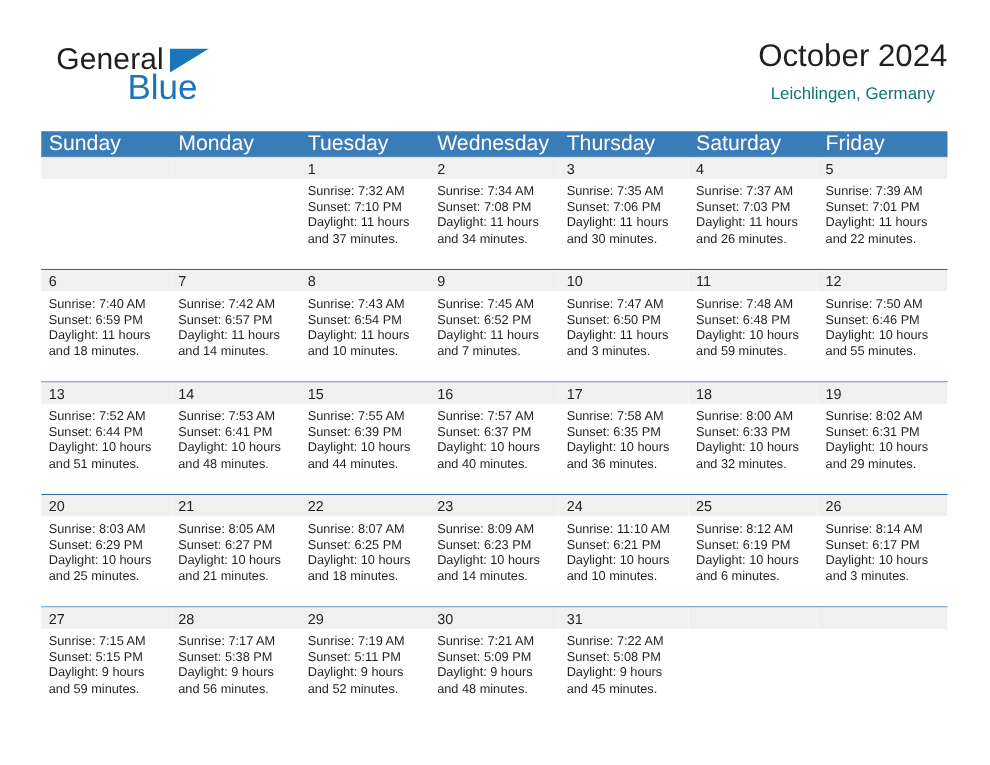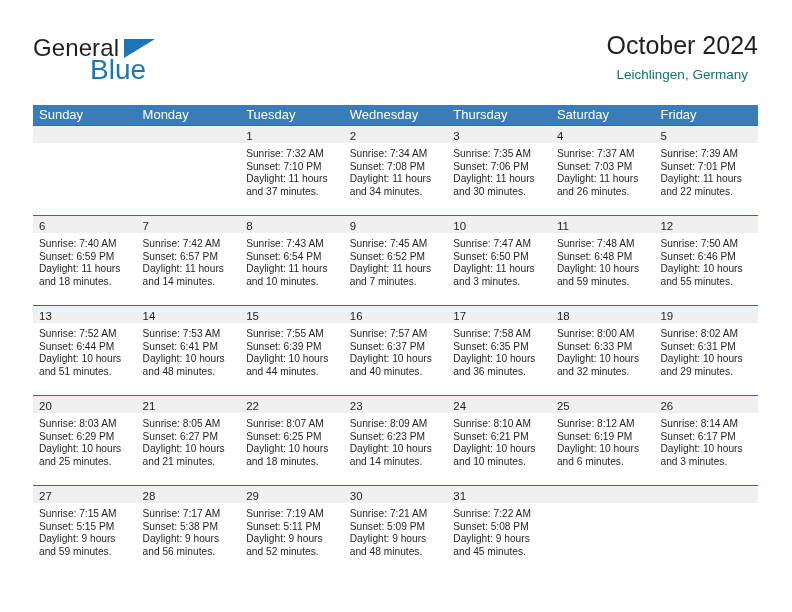--- a/index.html
+++ b/index.html
@@ -26,21 +26,21 @@
   .masthead {
     position: absolute;
     left: 33px;
     top: 28px;
     right: 34px;
     height: 66px;
   }
 
   .logo {
     position: absolute;
-    left: 0;
+    left: 12px;
     top: 6px;
     width: 180px;
     height: 58px;
   }
   .logo-general {
     position: absolute;
     left: 0;
     top: 0;
     font-size: 24px;
     letter-spacing: 0.1px;
@@ -96,21 +96,21 @@
   }
 
   .weekdays {
     display: flex;
     background: #3a7cb8;
     height: 20px;
   }
   .weekday {
     flex: 1 1 0;
     color: #ffffff;
-    font-size: 13px;
+    font-size: 17px;
     line-height: 20px;
     padding-left: 6px;
     box-sizing: border-box;
     overflow: hidden;
     white-space: nowrap;
   }
 
   .week {
     display: flex;
     border-top: 1.4px solid #2e6da4;
@@ -417,21 +417,21 @@
         <div class="day-info">
           <div>Sunrise: 8:09 AM</div>
           <div>Sunset: 6:23 PM</div>
           <div>Daylight: 10 hours</div>
           <div>and 14 minutes.</div>
         </div>
       </div>
       <div class="day">
         <div class="day-number-band"><span class="day-number">24</span></div>
         <div class="day-info">
-          <div>Sunrise: 8:10 AM</div>
+          <div>Sunrise: 11:10 AM</div>
           <div>Sunset: 6:21 PM</div>
           <div>Daylight: 10 hours</div>
           <div>and 10 minutes.</div>
         </div>
       </div>
       <div class="day">
         <div class="day-number-band"><span class="day-number">25</span></div>
         <div class="day-info">
           <div>Sunrise: 8:12 AM</div>
           <div>Sunset: 6:19 PM</div>

